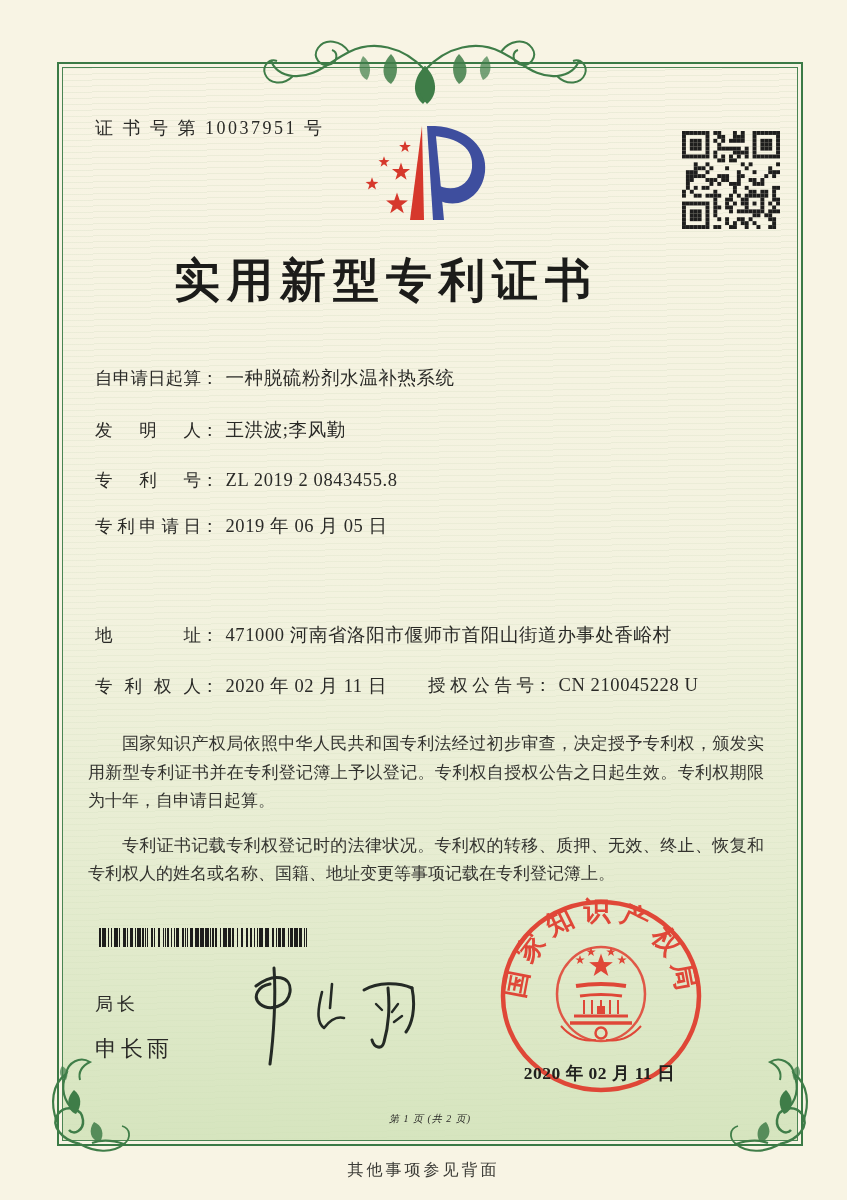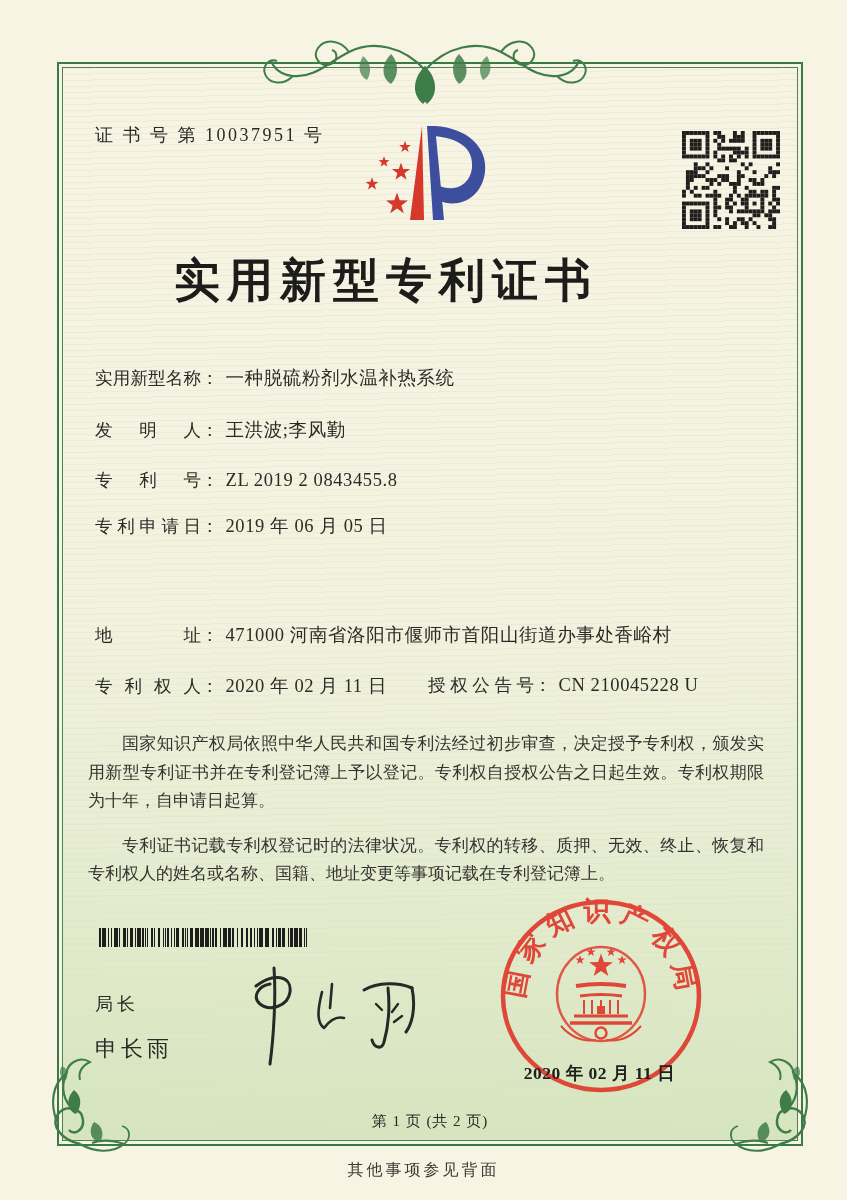--- a/index.html
+++ b/index.html
@@ -22,21 +22,21 @@
     position:absolute;left:3px;top:3px;right:3px;bottom:3px;
     border:1px solid #4a8453;
     background:
       linear-gradient(180deg, rgba(236,239,217,0.0) 0%, rgba(231,238,211,0.30) 50%,
                       rgba(218,231,196,0.55) 72%, rgba(208,226,184,0.85) 100%),
       repeating-linear-gradient(179deg, rgba(128,164,112,0.10) 0px, rgba(128,164,112,0.10) 1px,
                       rgba(128,164,112,0) 1px, rgba(128,164,112,0) 6px);
   }
 
   .abs{position:absolute;z-index:3;}
-  .cert-no{left:95px;top:116px;font-size:18px;letter-spacing:2.5px;margin-top:7px;}
+  .cert-no{left:95px;top:116px;font-size:18px;letter-spacing:2.5px;}
   .title{
     left:57px;top:250px;width:658px;text-align:center;
     font-size:46px;font-weight:bold;letter-spacing:7px;color:#1c1c1a;
   }
 
   .fields{left:95px;top:365px;width:660px;height:330px;}
   .frow{position:absolute;left:0;white-space:nowrap;font-size:18px;}
   .flabel{
     display:inline-block;width:106px;vertical-align:baseline;
     text-align:justify;text-align-last:justify;font-size:17.5px;
@@ -57,21 +57,21 @@
   .director-title{left:95px;top:992px;font-size:18px;letter-spacing:4px;}
   .director-name{left:95px;top:1034px;font-size:22px;letter-spacing:4px;}
 
   .signature{left:226px;top:964px;z-index:4;}
   .seal{left:496px;top:896px;z-index:3;opacity:0.92;}
   .seal-date{
     left:512px;top:1061px;width:175px;text-align:center;
     font-size:17.5px;letter-spacing:0.5px;color:#20201e;z-index:4;font-weight:bold;
   }
 
-  .page-no{left:57px;top:1112px;width:746px;text-align:center;font-size:15px;letter-spacing:1px;z-index:3;}
+  .page-no{left:57px;top:1112px;width:746px;text-align:center;font-size:10px;letter-spacing:1px;z-index:3;font-style:italic;}
   .back-note{left:0;top:1160px;width:847px;text-align:center;font-size:16px;letter-spacing:3px;color:#3a3a35;}
 
   .logo{left:350px;top:114px;z-index:3;}
   .qr{left:682px;top:131px;width:98px;height:98px;z-index:3;}
 
   .flourish{left:245px;top:26px;z-index:2;}
   .corner-left{left:18px;top:1026px;z-index:2;}
   .corner-right{left:712px;top:1026px;z-index:2;transform:scaleX(-1);}
 </style>
 </head>
@@ -418,21 +418,21 @@
         <rect x="62.72" y="94.08" width="3.92" height="3.92"></rect>
         <rect x="74.48" y="94.08" width="3.92" height="3.92"></rect>
         <rect x="86.24" y="94.08" width="3.92" height="3.92"></rect>
         <rect x="90.16" y="94.08" width="3.92" height="3.92"></rect>
       </svg></div>
 
   <div class="abs title">实用新型专利证书</div>
 
   <div class="abs fields">
     <div class="frow" style="top:0px">
-      <span class="flabel">实用新型名称</span><span class="fcolon">：</span><span class="fvalue">一种脱硫粉剂水温补热系统</span>
+      <span class="flabel">自申请日起算</span><span class="fcolon">：</span><span class="fvalue">一种脱硫粉剂水温补热系统</span>
     </div>
     <div class="frow" style="top:52px">
       <span class="flabel">发明人</span><span class="fcolon">：</span><span class="fvalue">王洪波;李风勤</span>
     </div>
     <div class="frow" style="top:103px">
       <span class="flabel">专利号</span><span class="fcolon">：</span><span class="fvalue">ZL 2019 2 0843455.8</span>
     </div>
     <div class="frow" style="top:148px">
       <span class="flabel">专利申请日</span><span class="fcolon">：</span><span class="fvalue">2019 年 06 月 05 日</span>
     </div>

